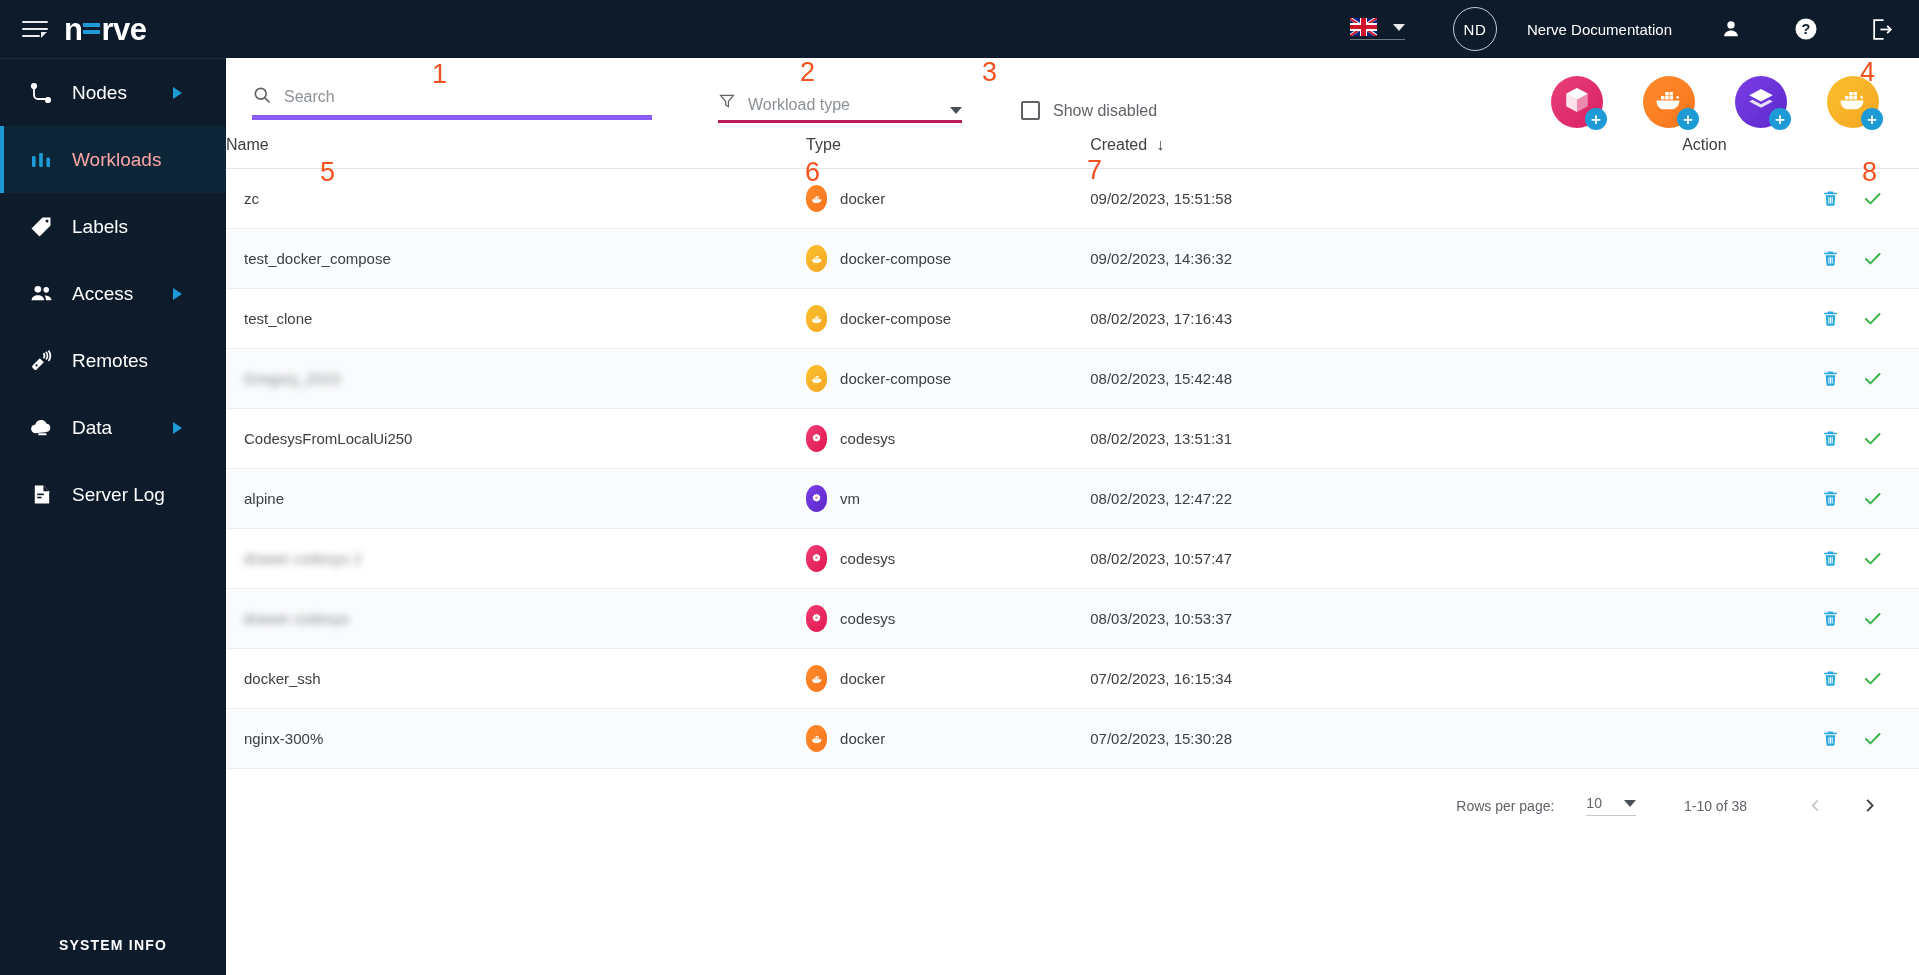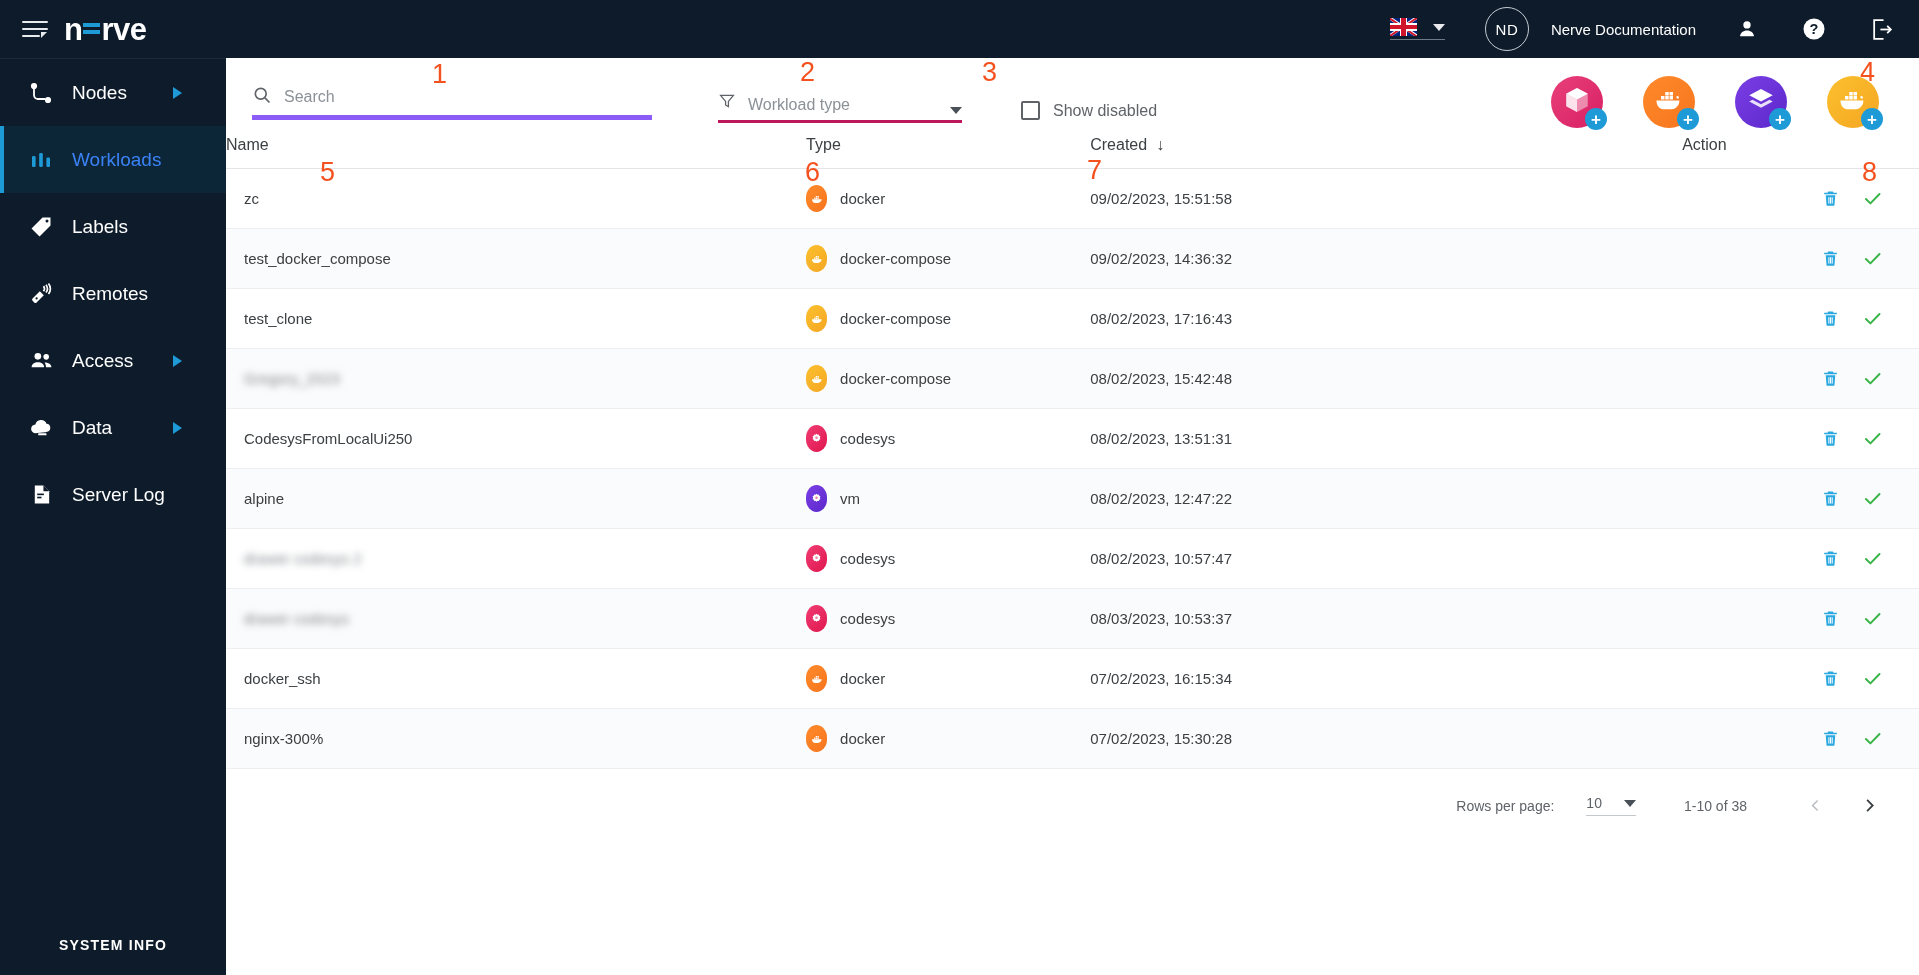--- a/index.html
+++ b/index.html
@@ -43,21 +43,21 @@
   }
   .brand .eq {
     display: inline-flex; flex-direction: column;
     justify-content: center; gap: 3px;
     margin: 0 1px; padding-bottom: 2px;
   }
   .brand .eq span { display:block; width: 17px; height: 4px; background: #1e9bd7; }
 
   .topbar-right {
     margin-left: auto; display: flex; align-items: center;
-    height: 100%; padding-right: 24px; gap: 0;
+    height: 100%; padding-right: 24px; gap: 8px;
   }
   .lang-select {
     display: flex; align-items: center; gap: 16px;
     border-bottom: 1px solid #6d7a86;
     padding-bottom: 3px; margin-right: 40px;
     cursor: pointer;
   }
   .flag {
     width: 27px; height: 18px; position: relative; overflow: hidden;
     background: #00247d; display: block;
@@ -107,21 +107,21 @@
     display: flex; align-items: center;
     padding-left: 26px; cursor: pointer;
     color: #ffffff; font-size: 19px;
   }
   .nav-item .nav-ico {
     width: 30px; display: flex; align-items: center; justify-content: center;
     margin-right: 16px; color: #ffffff;
   }
   .nav-item.active {
     background: #0c2638;
-    color: #3b82f6;
+    color: #fca5a5;
   }
   .nav-item.active .nav-ico { color: #1e9bd7; }
   .nav-item.active::before {
     content: ""; position: absolute; left: 0; top: 0;
     width: 4px; height: 100%; background: #1e9bd7;
   }
   .nav-arrow {
     position: absolute; right: 44px;
     width: 0; height: 0;
     border-top: 6px solid transparent; border-bottom: 6px solid transparent;
@@ -352,42 +352,42 @@
     <span class="nav-ico">
       <svg width="24" height="24" viewBox="0 0 24 24" fill="currentColor">
         <path d="M13.5 2.5 2.5 13.5l8 8 11-11V2.5zM18 7.4a1.5 1.5 0 1 1 0-3 1.5 1.5 0 0 1 0 3z"></path>
       </svg>
     </span>
     <span>Labels</span>
   </div>
 
   <div class="nav-item">
     <span class="nav-ico">
+      <svg width="25" height="25" viewBox="0 0 24 24" fill="currentColor">
+        <circle cx="8.5" cy="8" r="3.2"></circle>
+          <circle cx="16.5" cy="8.5" r="2.7"></circle>
+        <path d="M2.5 18.5c0-3.1 2.7-4.8 6-4.8s6 1.7 6 4.8z"></path>
+        <path d="M15 13.9c3 .1 6.5 1.2 6.5 4.6h-5.2c0-1.8-.5-3.3-1.3-4.6z"></path>
+      </svg>
+    </span>
+    <span>Access</span>
+    <span class="nav-arrow"></span>
+  </div>
+
+  <div class="nav-item">
+    <span class="nav-ico">
       <svg width="24" height="24" viewBox="0 0 24 24" fill="none" stroke="currentColor" stroke-width="1.7">
         <path d="M10.8 9.2 3.6 16.4a1.7 1.7 0 0 0 0 2.4l1.6 1.6a1.7 1.7 0 0 0 2.4 0l7.2-7.2z" fill="currentColor" stroke="none"></path>
         <circle cx="7.6" cy="16.4" r="1.1" fill="#0d1b2a" stroke="none"></circle>
         <path d="M14.5 9.3a4.2 4.2 0 0 0 0-5.2"></path>
         <path d="M17 10.6a6.6 6.6 0 0 0 0-7.9"></path>
         <path d="M19.5 11.9a9 9 0 0 0 0-10.5"></path>
       </svg>
     </span>
     <span>Remotes</span>
-  </div>
-
-  <div class="nav-item">
-    <span class="nav-ico">
-      <svg width="25" height="25" viewBox="0 0 24 24" fill="currentColor">
-        <circle cx="8.5" cy="8" r="3.2"></circle>
-          <circle cx="16.5" cy="8.5" r="2.7"></circle>
-        <path d="M2.5 18.5c0-3.1 2.7-4.8 6-4.8s6 1.7 6 4.8z"></path>
-        <path d="M15 13.9c3 .1 6.5 1.2 6.5 4.6h-5.2c0-1.8-.5-3.3-1.3-4.6z"></path>
-      </svg>
-    </span>
-    <span>Access</span>
-    <span class="nav-arrow"></span>
   </div>
 
   <div class="nav-item">
     <span class="nav-ico">
       <svg width="25" height="25" viewBox="0 0 24 24" fill="currentColor">
         <path d="M6.4 17.5a4.2 4.2 0 0 1-.3-8.4 5.6 5.6 0 0 1 10.7-.8 3.9 3.9 0 0 1 .6 7.7z"></path>
         <rect x="8.8" y="11.6" width="8" height="1.9" rx=".6"></rect>
         <rect x="8.8" y="14.6" width="8" height="1.9" rx=".6"></rect>
         <rect x="8.8" y="17.6" width="8" height="1.9" rx=".6"></rect>
       </svg>

